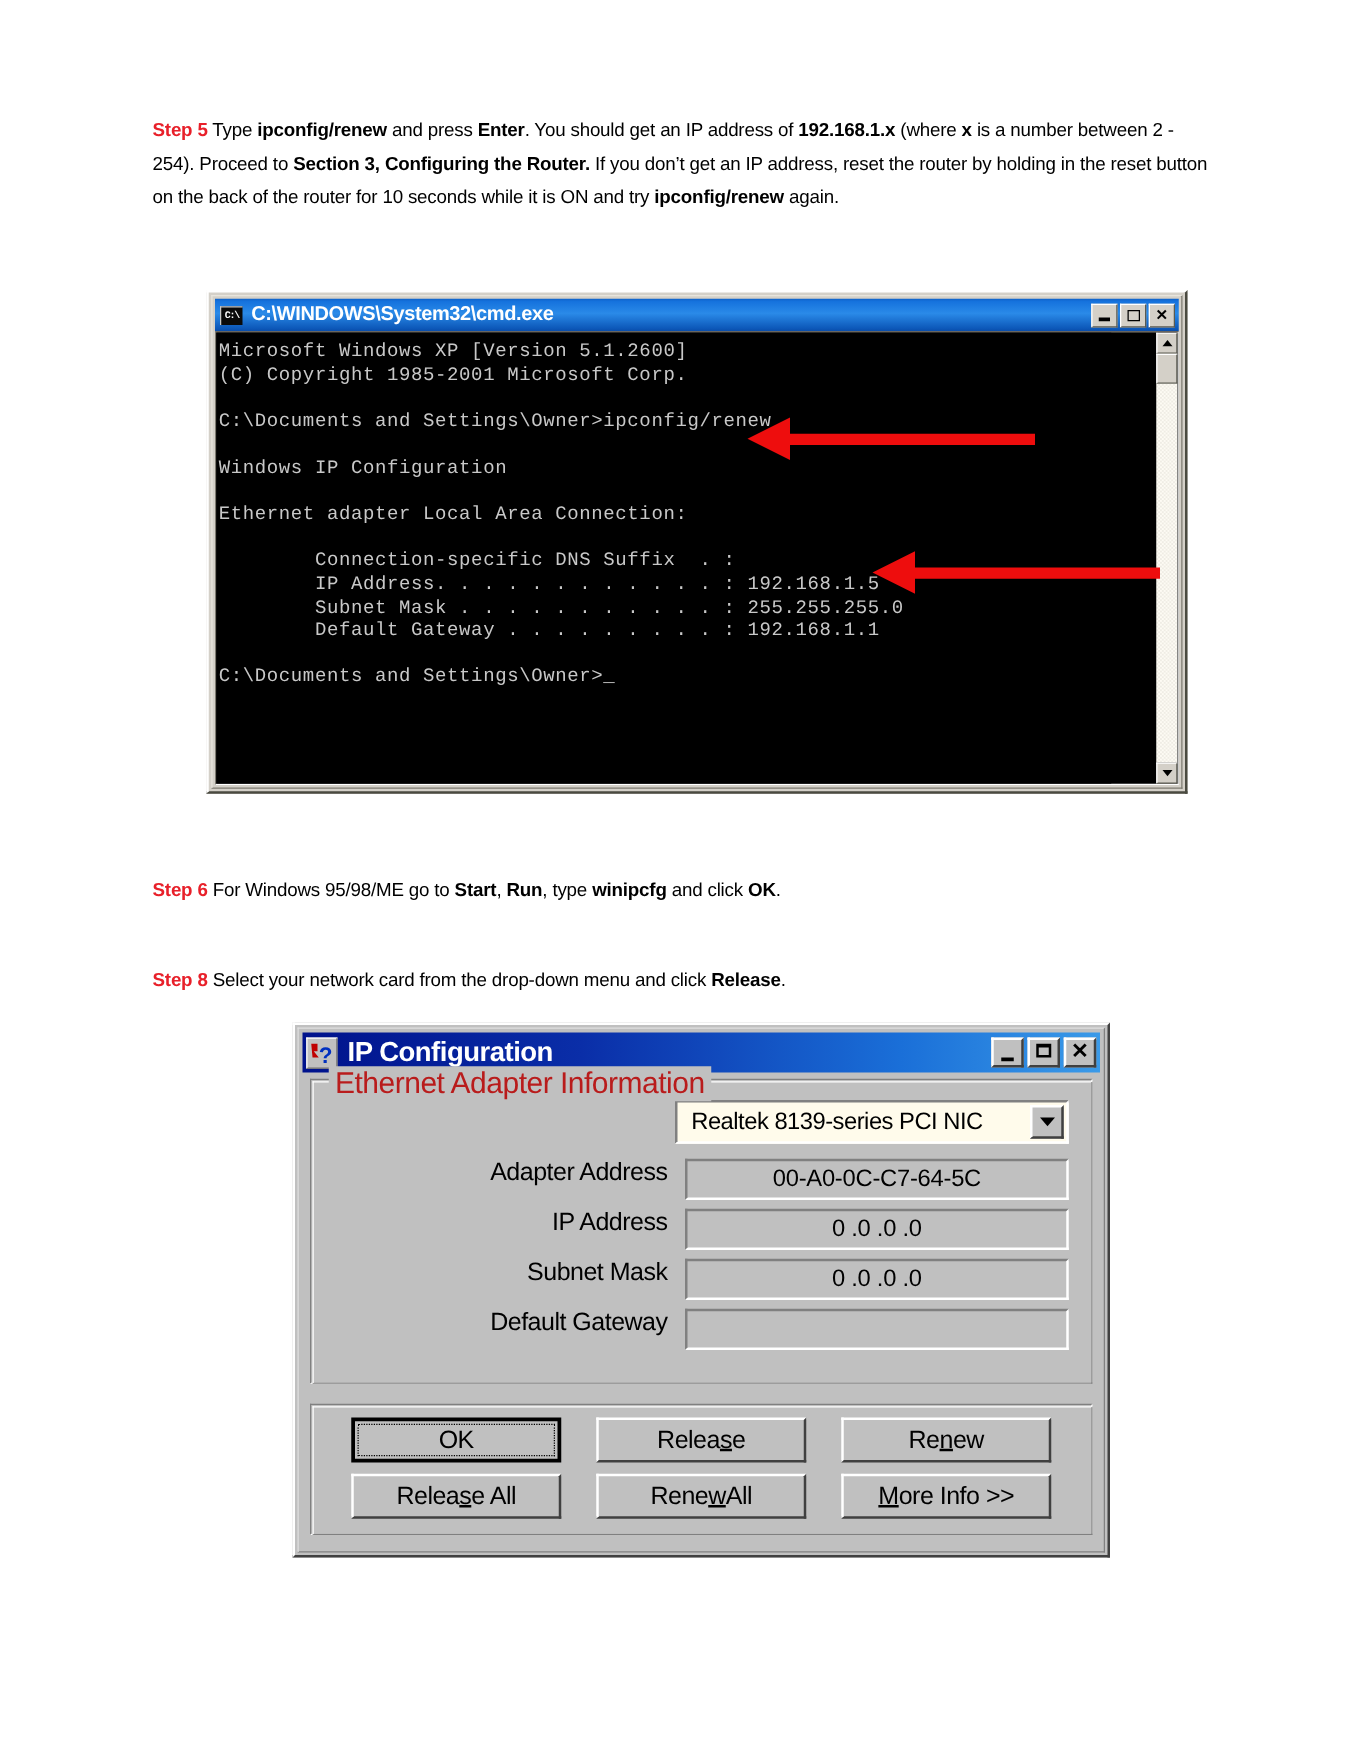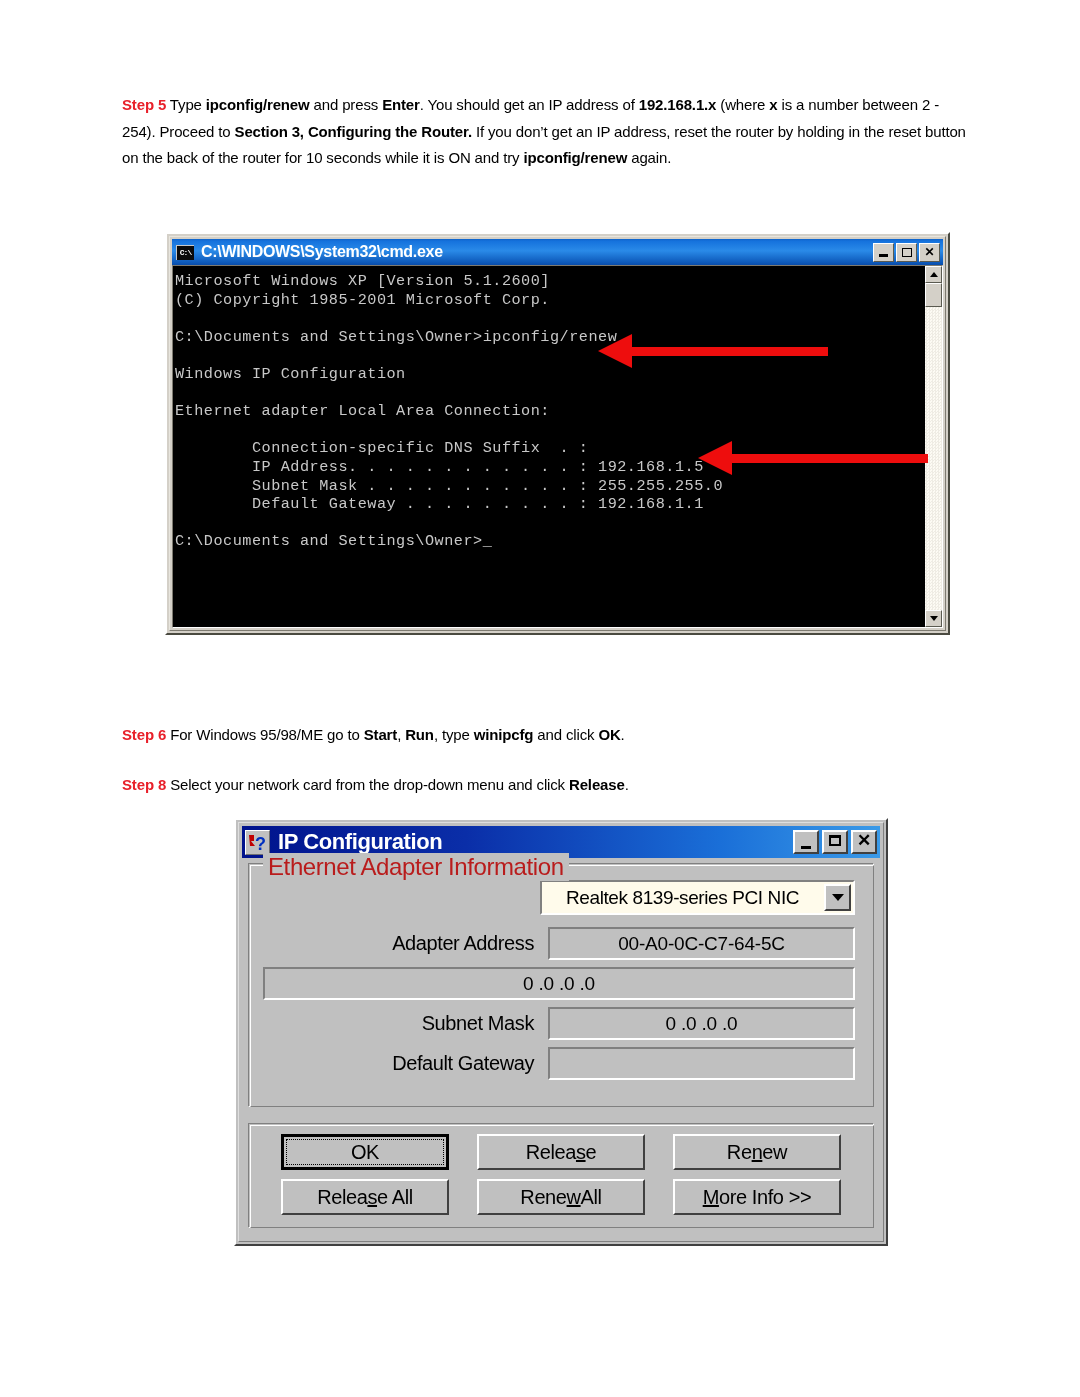--- a/index.html
+++ b/index.html
@@ -21,21 +21,21 @@
     color: #000;
     letter-spacing: -0.15px;
   }
   .step-label {
     color: #e8202a;
     font-weight: bold;
   }
   .b { font-weight: bold; }
 
   #step5 { left: 122px; top: 92px; width: 850px; }
-  #step6 { left: 122px; top: 722px; width: 850px; }
+  #step6 { left: 122px; top: 700px; width: 850px; }
   #step7 { left: 122px; top: 772px; width: 850px; }
 
   
   #cmd-window {
     position: absolute;
     left: 165px;
     top: 232px;
     width: 785px;
     height: 403px;
     background: #d4d0c8;
@@ -269,21 +269,21 @@
 
   .nic-row { display: flex; justify-content: flex-end; margin-bottom: 12px; padding-right: 4px; }
   #nic-combo {
     width: 315px; height: 35px;
     background: #fffbeb;
     border-top: 2px solid #808080;
     border-left: 2px solid #808080;
     border-right: 2px solid #ffffff;
     border-bottom: 2px solid #ffffff;
     display: flex; align-items: center;
-    padding-left: 24px;
+    padding-left: 11px;
     position: relative;
   }
   #nic-combo-text {
     font-size: 19px; color: #000;
     flex: 1; white-space: nowrap; letter-spacing: -0.4px;
   }
   #nic-arrow-btn {
     width: 27px; height: 27px;
     background: #c0c0c0;
     border-top: 2px solid #ffffff;
@@ -291,21 +291,21 @@
     border-right: 2px solid #404040;
     border-bottom: 2px solid #404040;
     display: flex; align-items: center; justify-content: center;
     margin-right: 2px;
     flex: none;
   }
   #nic-arrow-btn .tri {
     width:0;height:0;border-left:6px solid transparent;border-right:6px solid transparent;border-top:7px solid #000;
   }
 
-  .field-row { display: flex; align-items: center; margin-bottom: 7px; }
+  .field-row { display: flex; align-items: flex-start; margin-bottom: 7px; }
   .field-label {
     width: 285px; text-align: right;
     font-size: 20px; color: #000;
     padding-right: 14px;
     letter-spacing: -0.4px;
     white-space: nowrap;
   }
   .field-value {
     flex: 1; height: 33px;
     background: #c0c0c0;
@@ -463,20 +463,21 @@
                 <span class="tri"></span>
               </span>
           </div>
         </div>
 
         <div class="field-row">
           <div class="field-label">Adapter Address</div>
           <div class="field-value">00-A0-0C-C7-64-5C</div>
         </div>
         <div class="field-row">
+          <div class="field-label">IP Address</div>
           <div class="field-value">0 .0 .0 .0</div>
         </div>
         <div class="field-row">
           <div class="field-label">Subnet Mask</div>
           <div class="field-value">0 .0 .0 .0</div>
         </div>
         <div class="field-row" style="margin-bottom:12px;">
           <div class="field-label">Default Gateway</div>
           <div class="field-value"></div>
         </div>

